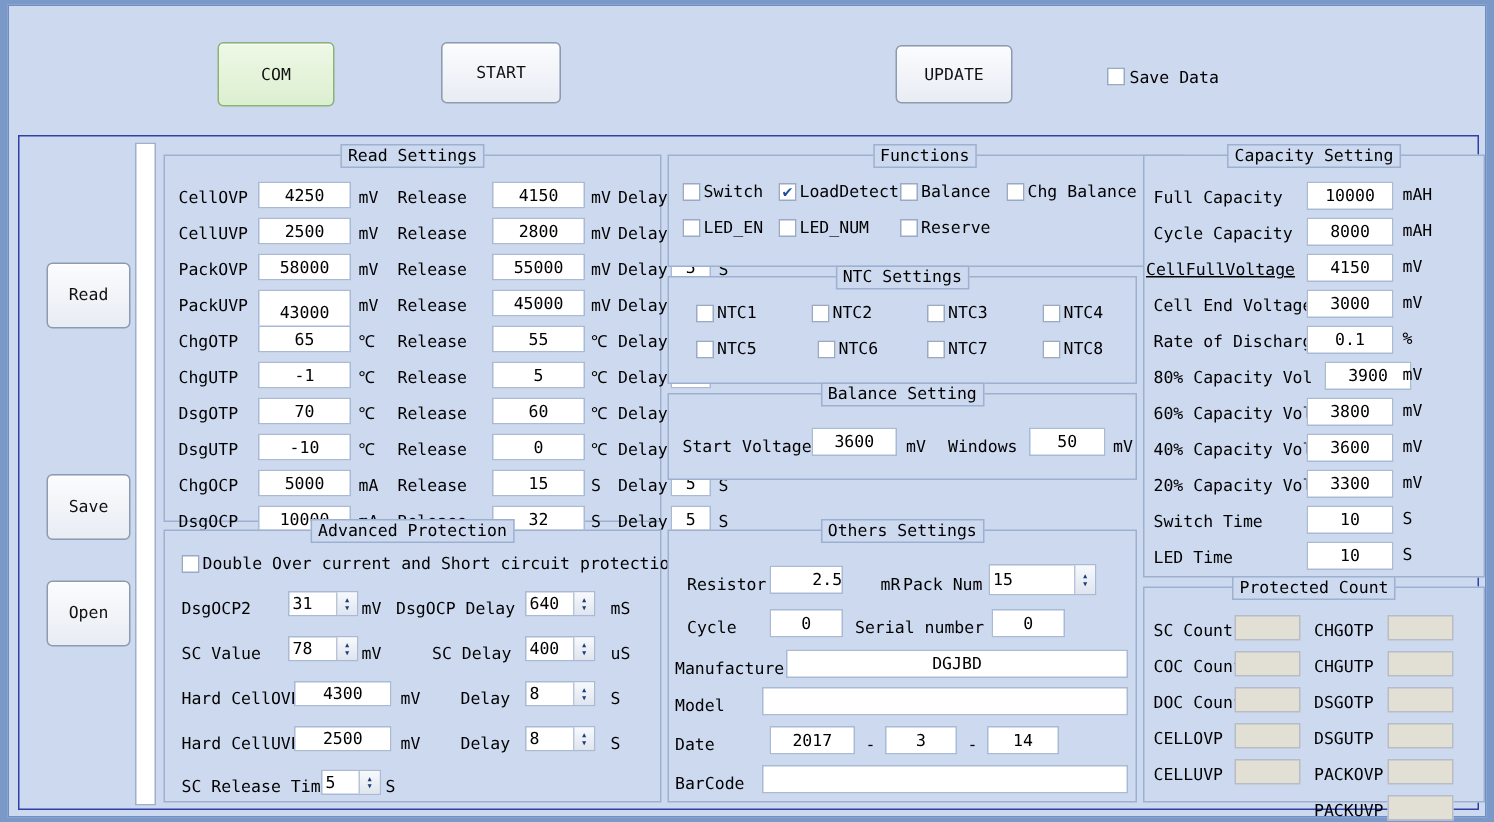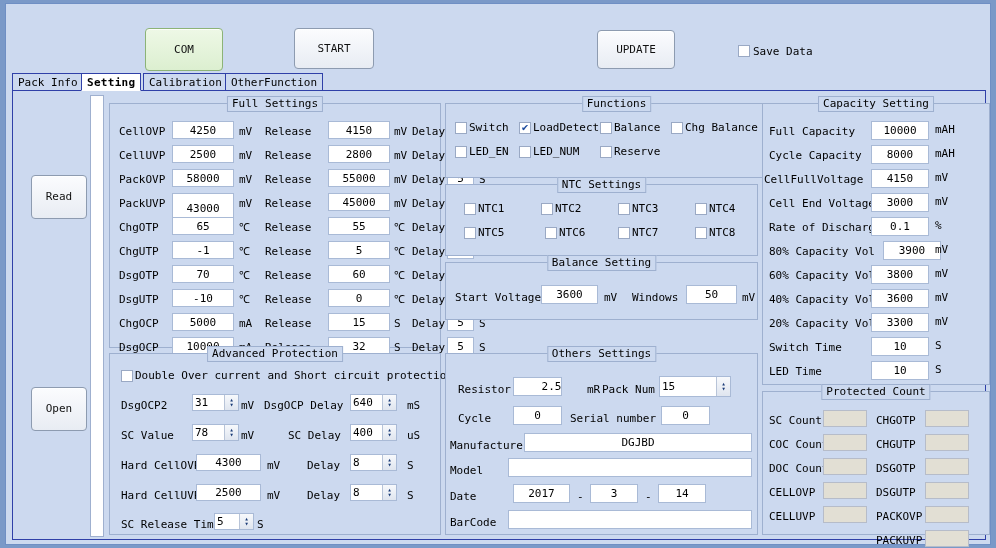--- a/index.html
+++ b/index.html
@@ -100,37 +100,32 @@
   <div class="toolbar">
     <div class="btn green" id="btn-com" style="line-height:41px;">COM</div>
     <div class="btn" id="btn-start" style="line-height:39px;">START</div>
     <div class="btn" id="btn-update" style="line-height:37px;">UPDATE</div>
     <div class="savedata">
       <span class="cb"></span>
       <span>Save Data</span>
     </div>
   </div>
 
-  <div class="tabs">
-    <div class="tab" id="tab0" style="left:0px;">Pack Info</div>
-    <div class="tab active" id="tab1" style="left:69px;">Setting</div>
-    <div class="tab" id="tab2" style="left:131px;">Calibration</div>
-    <div class="tab" id="tab3" style="left:213px;">OtherFunction</div>
-  </div>
 
   <div class="page">
 
     <div class="sidecol">
       <div class="btn" id="btn-read" style="line-height:42px;">Read</div>
+      <div class="btn" id="btn-save" style="line-height:42px;">Save</div>
       <div class="btn" id="btn-open" style="line-height:42px;">Open</div>
     </div>
     <div class="whitestrip"></div>
 
     <div class="gb" id="gb-base">
-      <div class="cap">Full Settings</div>
+      <div class="cap">Read Settings</div>
       <div id="base-rows">
           <div class="lab" style="left: 9px; top: 22px;">CellOVP</div>
           <div class="inp" style="left: 62px; top: 17px; width: 62px; height: 18px;">4250</div>
           <div class="lab" style="left: 129px; top: 22px;">mV</div>
           <div class="lab" style="left: 155px; top: 22px;">Release</div>
           <div class="inp" style="left: 218px; top: 17px; width: 62px; height: 18px;">4150</div>
           <div class="lab" style="left: 284px; top: 22px;">mV</div>
           <div class="lab" style="left: 302px; top: 22px;">Delay</div>
           <div class="lab" style="left: 9px; top: 46px;">CellUVP</div>
           <div class="inp" style="left: 62px; top: 41px; width: 62px; height: 18px;">2500</div>
@@ -424,21 +419,21 @@
 
     <div class="gb" id="gb-cap">
       <div class="cap">Capacity Setting</div>
       <div id="cap-rows">
           <div class="lab" style="left: 6px; top: 22px;">Full Capacity</div>
           <div class="inp" style="left: 108px; top: 17px; width: 58px; height: 19px;">10000</div>
           <div class="lab" style="left: 172px; top: 20px;">mAH</div>
           <div class="lab" style="left: 6px; top: 46px;">Cycle Capacity</div>
           <div class="inp" style="left: 108px; top: 41px; width: 58px; height: 19px;">8000</div>
           <div class="lab" style="left: 172px; top: 44px;">mAH</div>
-          <div class="lab" style="left: 1px; top: 70px;">CellFullVoltage</div>
+          <div class="lab" style="left: 1px; top: 70px; text-decoration: underline;">CellFullVoltage</div>
           <div class="inp" style="left: 108px; top: 65px; width: 58px; height: 19px;">4150</div>
           <div class="lab" style="left: 172px; top: 68px;">mV</div>
           <div class="lab" style="left: 6px; top: 94px;">Cell End Voltage</div>
           <div class="inp" style="left: 108px; top: 89px; width: 58px; height: 19px;">3000</div>
           <div class="lab" style="left: 172px; top: 92px;">mV</div>
           <div class="lab" style="left: 6px; top: 118px;">Rate of Discharge</div>
           <div class="inp" style="left: 108px; top: 113px; width: 58px; height: 19px;">0.1</div>
           <div class="lab" style="left: 172px; top: 116px;">%</div>
           <div class="lab" style="left: 6px; top: 142px;">80% Capacity Vol</div>
           <div class="inp" style="left: 108px; top: 137px; width: 58px; height: 19px; margin-left: 12px;">3900</div>

